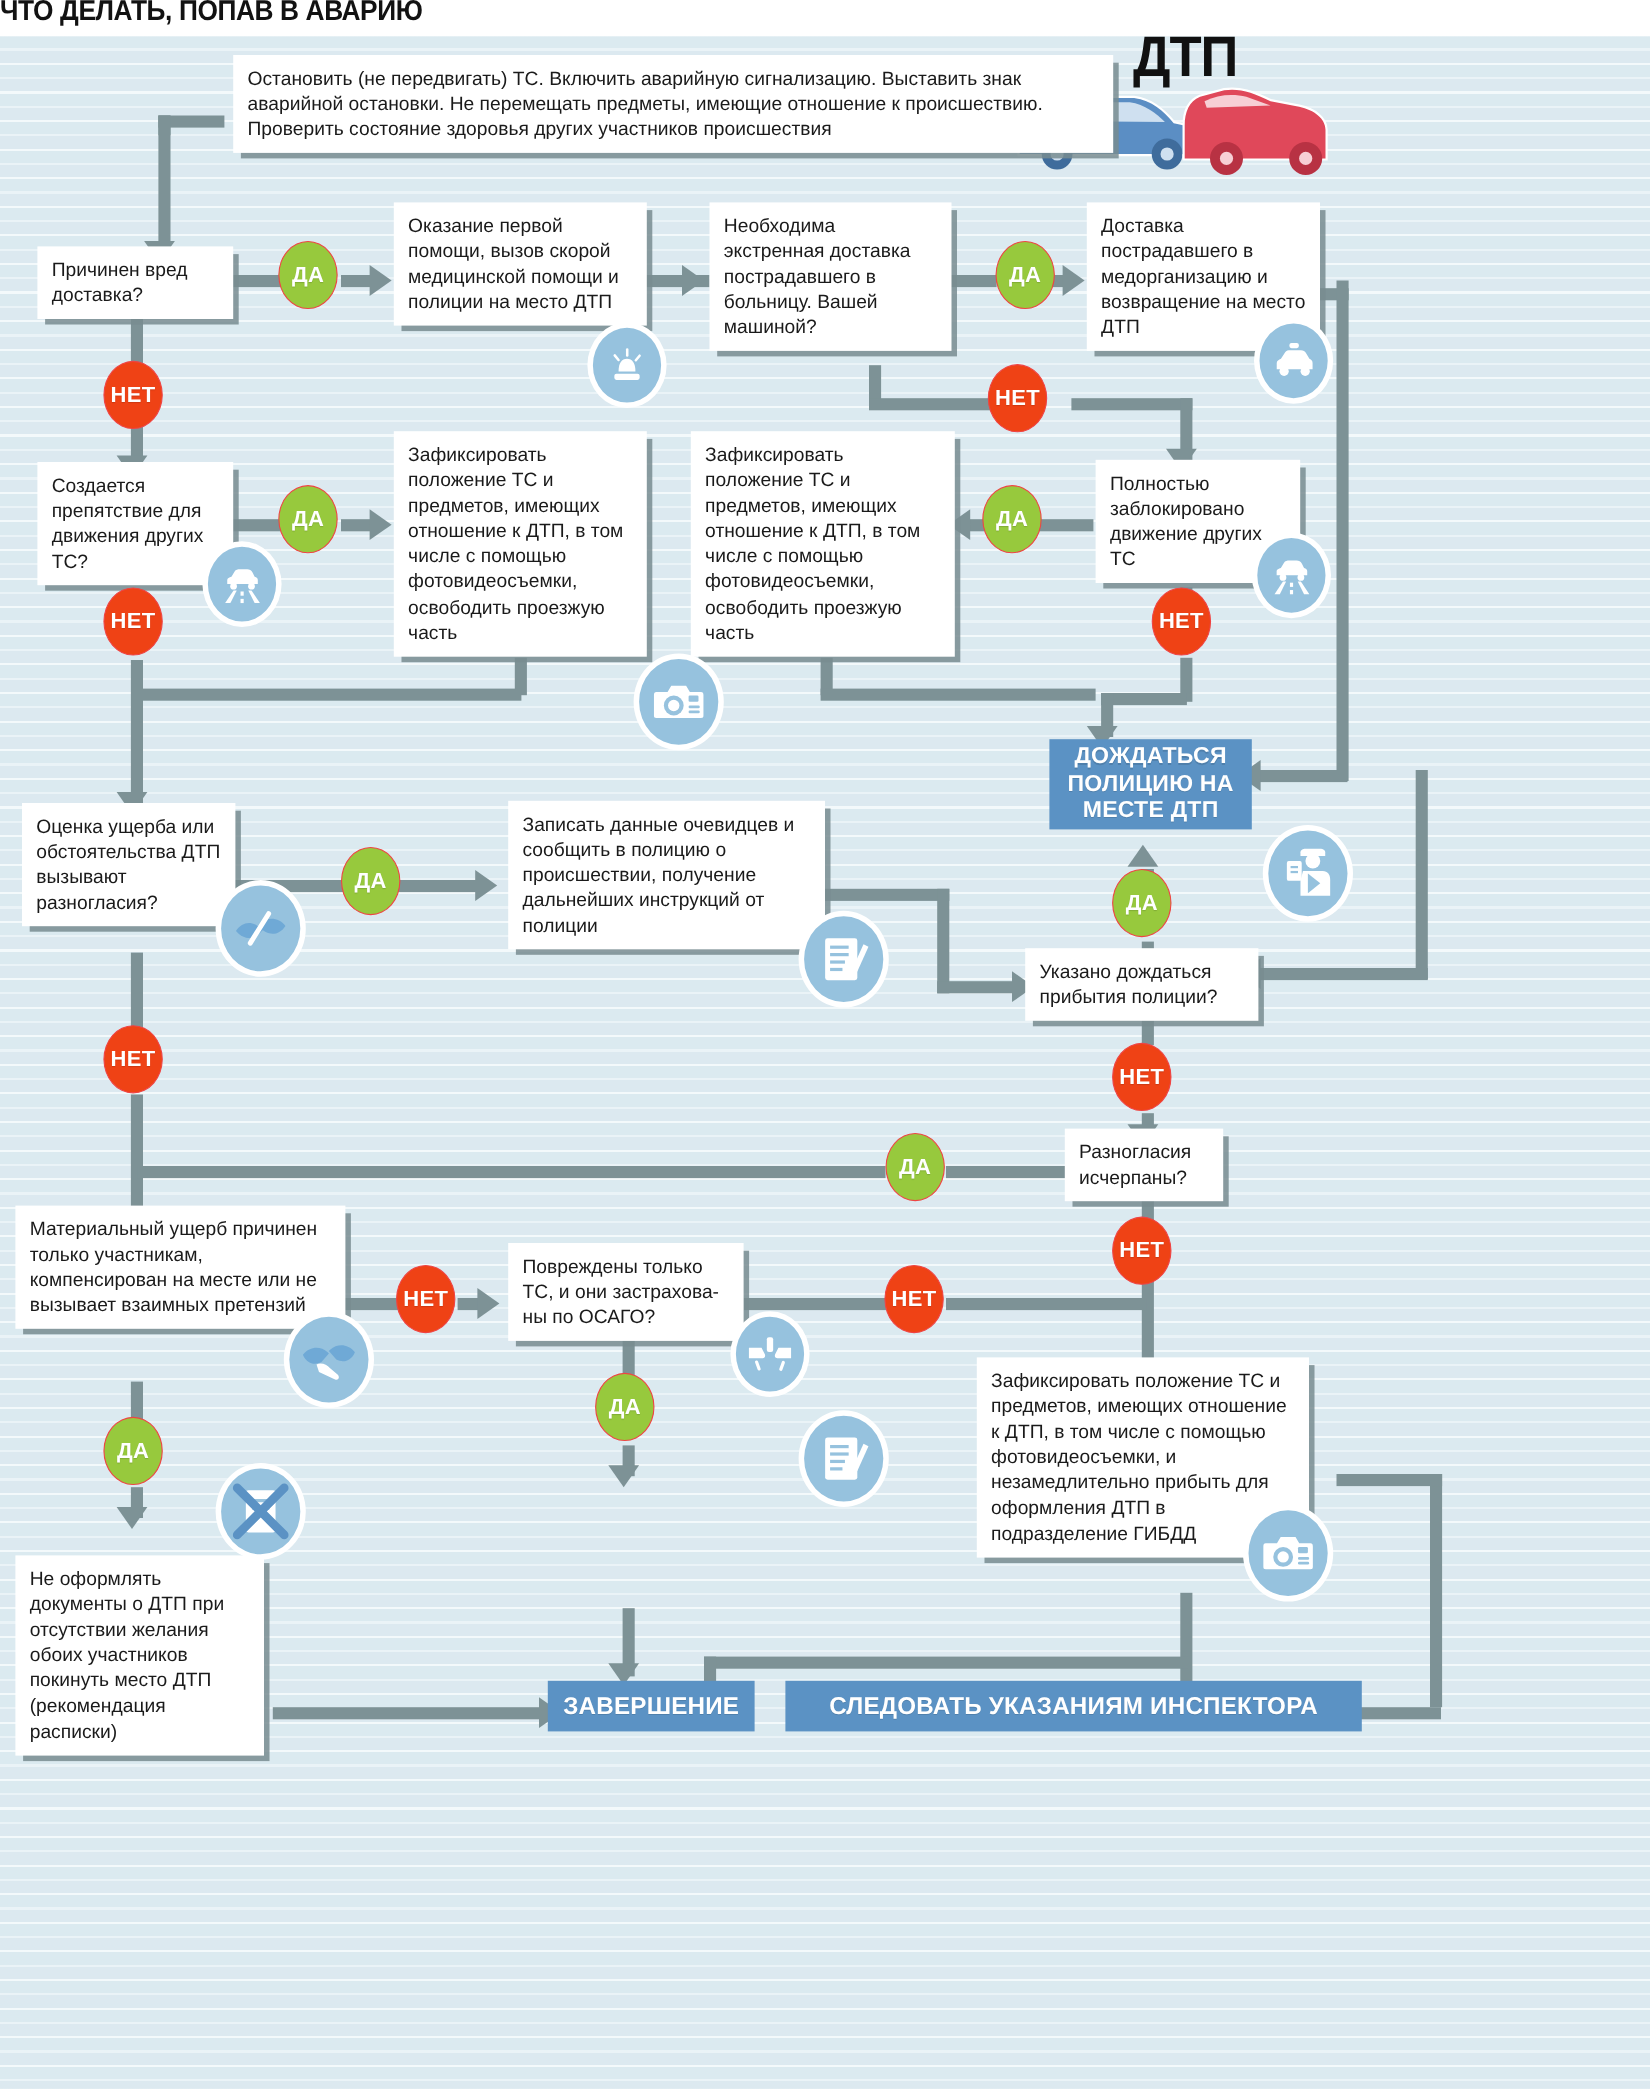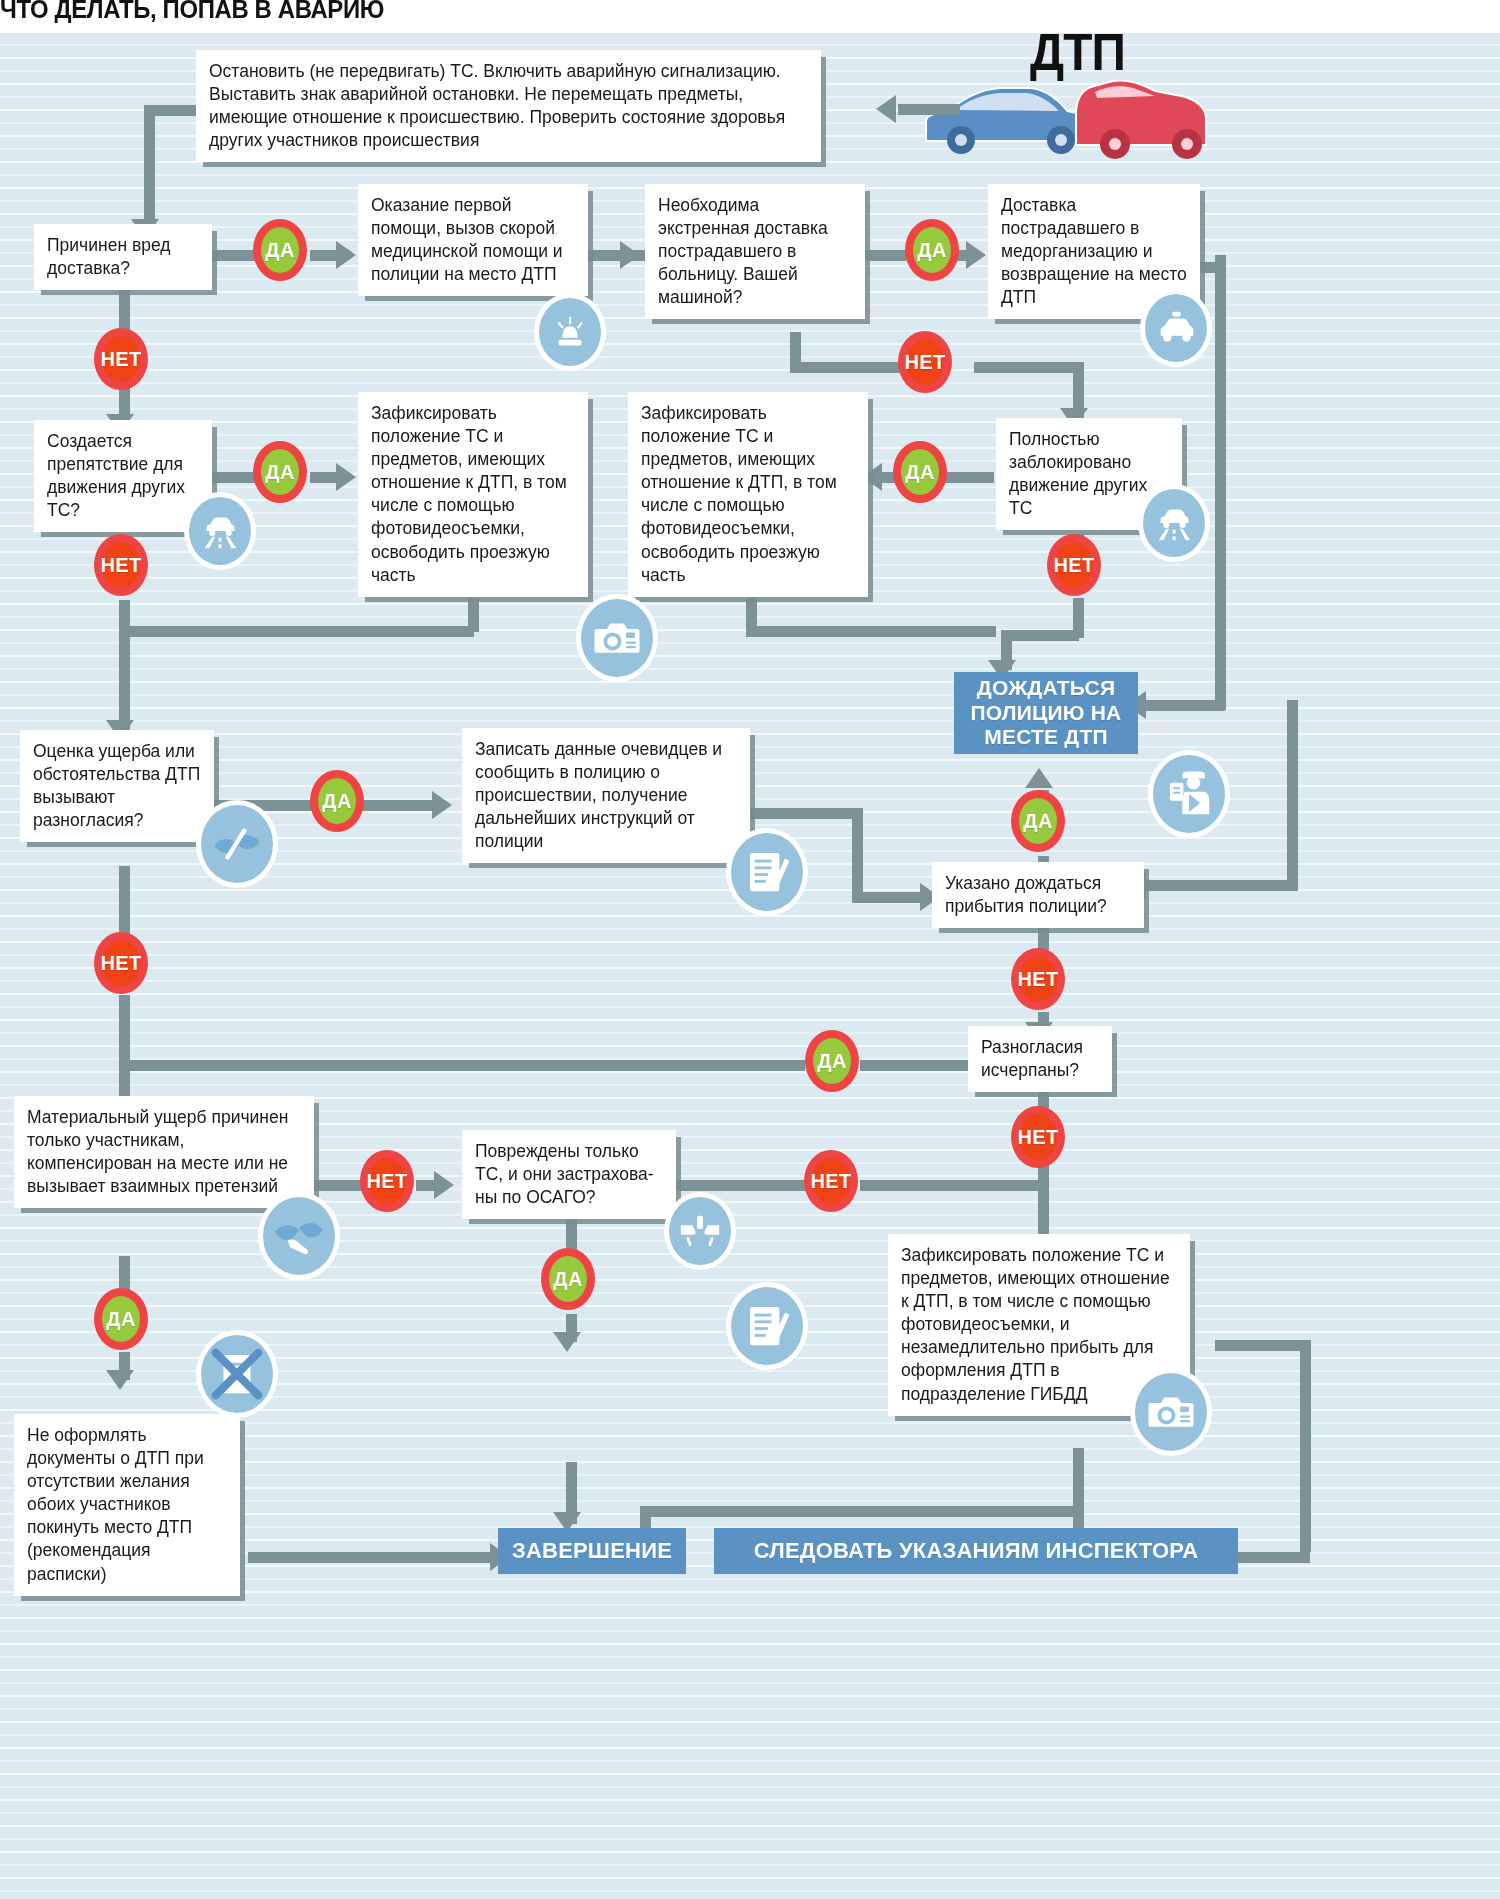--- a/index.html
+++ b/index.html
@@ -62,21 +62,21 @@
   .ar-d{border-left:14px solid transparent;border-right:14px solid transparent;border-top:20px solid #7d9296;}
   .ar-u{border-left:14px solid transparent;border-right:14px solid transparent;border-bottom:20px solid #7d9296;}
   .ar-r{border-top:14px solid transparent;border-bottom:14px solid transparent;border-left:20px solid #7d9296;}
   .ar-l{border-top:14px solid transparent;border-bottom:14px solid transparent;border-right:20px solid #7d9296;}
 
   
   .pill{
     position:absolute; width:54px; height:62px; border-radius:50%;
     display:flex;align-items:center;justify-content:center;
     color:#fff; font-weight:bold; font-size:20px; letter-spacing:0.3px;
-    border:8px solid #ef4444; box-sizing:border-box;
+    border:1px solid #ef4444; box-sizing:border-box;
     text-shadow:0 1px 1px rgba(0,0,0,.15);
   }
   .yes{background:#97c93d;}
   .no{background:#ef4215;}
 
   
   .ico{
     position:absolute; width:72px; height:78px; border-radius:50%;
     background:#96c2de; border:5px solid #ffffff; box-sizing:border-box;
     display:flex;align-items:center;justify-content:center;
@@ -231,21 +231,21 @@
   <div class="ln lnv" style="left:640px;top:1506px;height:40px;"></div>
   <div class="ln lnh" style="left:1190px;top:1552px;width:120px;"></div>
   <div class="ar ar-l" style="left:1176px;top:1543px;"></div>
   <div class="ln lnv" style="left:1300px;top:1340px;height:212px;"></div>
   <div class="ln lnh" style="left:1215px;top:1340px;width:96px;"></div>
 
   <div class="ln lnv" style="left:1287px;top:700px;height:190px;"></div>
   <div class="ln lnh" style="left:1140px;top:880px;width:158px;"></div>
   <div class="ar ar-l" style="left:1126px;top:871px;"></div>
 
-  <div class="box" style="left:196px;top:50px;width:625px;">Остановить (не передвигать) ТС. Включить аварийную сигнализацию. Выставить знак аварийной остановки. Не перемещать предметы, имеющие отношение к происшествию. Проверить состояние здоровья других участников происшествия</div>
+  <div class="box" style="left:212px;top:50px;width:800px;">Остановить (не передвигать) ТС. Включить аварийную сигнализацию. Выставить знак аварийной остановки. Не перемещать предметы, имеющие отношение к происшествию. Проверить состояние здоровья других участников происшествия</div>
 
   <div class="box" style="left:34px;top:224px;width:178px;height:66px;">Причинен вред доставка?</div>
 
   <div class="box" style="left:358px;top:184px;width:230px;">Оказание первой помощи, вызов скорой медицинской помощи и полиции на место ДТП</div>
 
   <div class="box" style="left:645px;top:184px;width:220px;">Необходима экстренная доставка пострадавшего в больницу. Вашей машиной?</div>
 
   <div class="box" style="left:988px;top:184px;width:212px;">Доставка пострадавшего в медорганизацию и возвращение на место ДТП</div>
 
   <div class="box" style="left:34px;top:420px;width:178px;">Создается препятствие для движения других ТС?</div>

